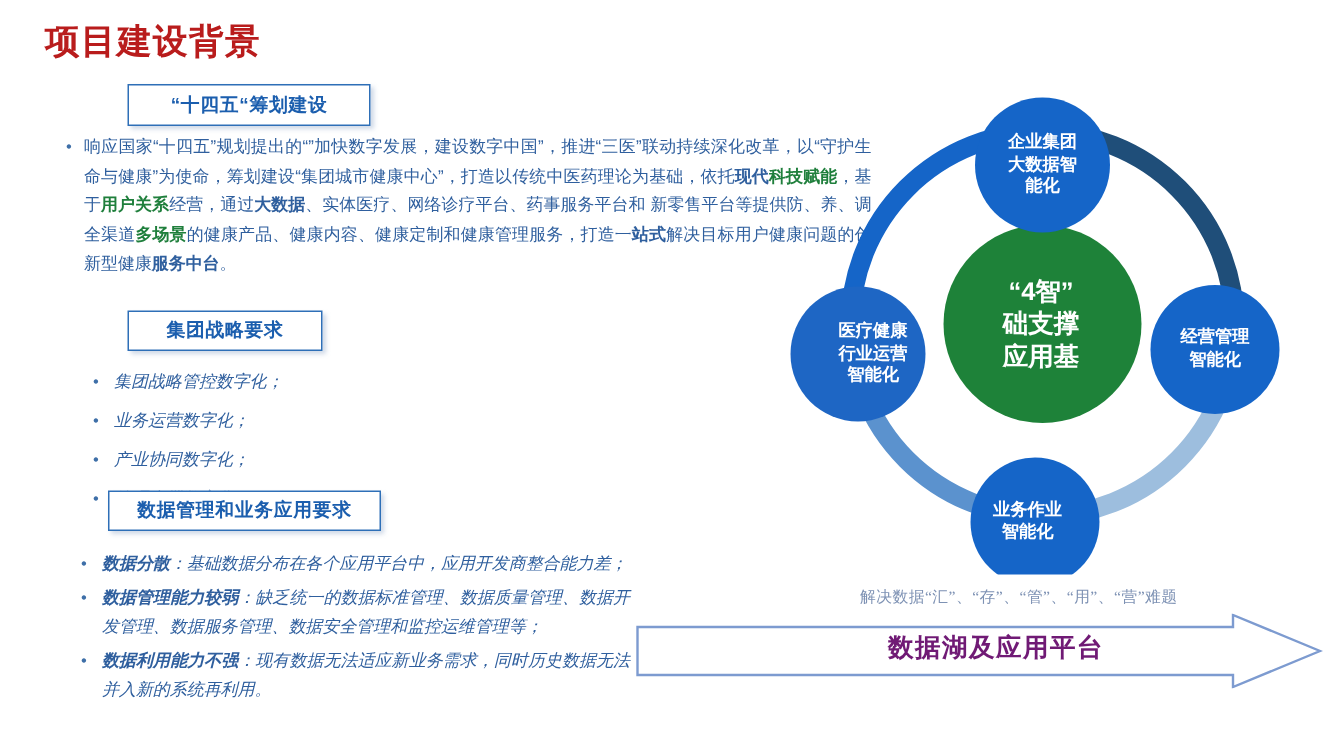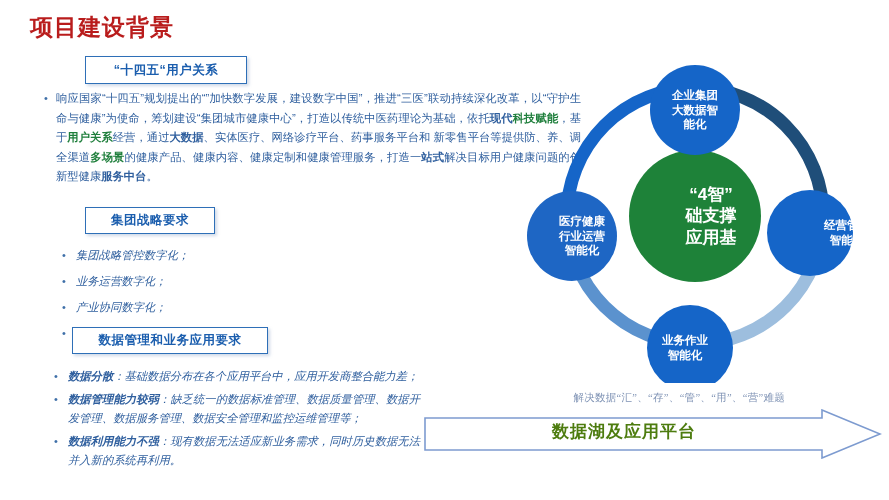--- a/index.html
+++ b/index.html
@@ -40,21 +40,21 @@
     font-weight: bold;
     font-size: 12.5px;
     display: flex;
     align-items: center;
     justify-content: center;
     box-shadow: 2px 2px 3px rgba(120,150,190,0.35);
     letter-spacing: 0.5px;
   }
   #box-vision   { left: 85px;  top: 56px;  width: 162px; height: 28px; }
   #box-strategy { left: 85px;  top: 207px; width: 130px; height: 27px; }
-  #box-datareq  { left: 72px;  top: 327px; width: 196px; height: 27px; }
+  #box-datareq  { left: 72px;  top: 327px; width: 182px; height: 27px; }
 
   
   .para-block {
     position: absolute;
     left: 44px;
     top: 89px;
     width: 537px;
     display: flex;
     align-items: flex-start;
   }
@@ -160,21 +160,21 @@
   }
 </style>
 </head>
 <body>
 
 <div id="slide">
 
   <div class="slide-title">项目建设背景</div>
 
   <div class="section-box" id="box-vision">
-    <span>“十四五“用户关系</span>
+    <span>“十四五“筹划建设</span>
   </div>
 
   <div class="para-block">
     <span class="bullet-dot">•</span>
     <div class="para-text" id="vision-paragraph"><span>响应国家“十四五”规划提出的“”加快数字发展，建设数字中国”，推进“三医”联动持续深化改革，以“守护生命与健康”为使命，筹划建设“集团城市健康中心”，打造以传统中医药理论为基础，依托</span><span style="font-weight: bold;">现代</span><span style="font-weight: bold; color: rgb(31, 127, 60);">科技赋能</span><span>，基于</span><span style="font-weight: bold; color: rgb(31, 127, 60);">用户关系</span><span>经营，通过</span><span style="font-weight: bold;">大数据</span><span>、实体医疗、网络诊疗平台、药事服务平台和 新零售平台等提供防、养、调全渠道</span><span style="font-weight: bold; color: rgb(31, 127, 60);">多场景</span><span>的健康产品、健康内容、健康定制和健康管理服务，打造一</span><span style="font-weight: bold;">站式</span><span>解决目标用户健康问题的创新型健康</span><span style="font-weight: bold;">服务中台</span><span>。</span></div>
   </div>
 
   <div class="section-box" id="box-strategy">
     <span>集团战略要求</span>
   </div>
@@ -228,31 +228,31 @@
       </g>
 
       <circle id="c-center" cx="195" cy="168" r="66" fill="#1E8239"></circle>
 
       <circle id="c-top" cx="195" cy="62" r="45" fill="#1565C8"></circle>
       <circle id="c-right" cx="310" cy="185" r="43" fill="#1565C8"></circle>
       <circle id="c-bottom" cx="190" cy="300" r="43" fill="#1565C8"></circle>
       <circle id="c-left" cx="72" cy="188" r="45" fill="#1E66C4"></circle>
     </svg>
 
-    <div class="node-label node-center" id="lbl-center" style="left: 145px; width: 132px; top: 135.87px;">
+    <div class="node-label node-center" id="lbl-center" style="left: 128px; width: 132px; top: 135.87px;">
         <div>“4智”</div>
         <div>础支撑</div>
         <div>应用基</div>
       </div>
     <div class="node-label node-sat" id="lbl-top" style="left: 150px; width: 90px; top: 39.92px;">
         <div>企业集团</div>
         <div>大数据智</div>
         <div>能化</div>
       </div>
-    <div class="node-label node-sat" id="lbl-right" style="left: 267px; width: 86px; top: 170.28px; margin-left: 37px;">
+    <div class="node-label node-sat" id="lbl-right" style="left: 267px; width: 86px; top: 170.28px;">
         <div>经营管理</div>
         <div>智能化</div>
       </div>
     <div class="node-label node-sat" id="lbl-bottom" style="left: 147px; width: 76px; top: 285.28px;">
         <div>业务作业</div>
         <div>智能化</div>
       </div>
     <div class="node-label node-sat" id="lbl-left" style="left: 27px; width: 110px; top: 165.92px;">
         <div>医疗健康</div>
         <div>行业运营</div>
@@ -260,15 +260,15 @@
       </div>
   </div>
 
   <div id="arrow-caption">解决数据“汇”、“存”、“管”、“用”、“营”难题</div>
 
   <div id="arrow-wrap">
     <svg width="458" height="50" viewBox="0 0 458 50">
       <path d="M 1 9 L 398 9 L 398 1 L 456 25 L 398 49 L 398 41 L 1 41 Z" fill="#ffffff" stroke="#7D9BD0" stroke-width="1.6"></path>
     </svg>
   </div>
-  <div id="arrow-label" style="color: #4d7c0f;">数据湖及应用平台</div>
+  <div id="arrow-label" style="color: #701a75; padding-left: 40px;">数据湖及应用平台</div>
 
 </div>
 
 </body></html>

